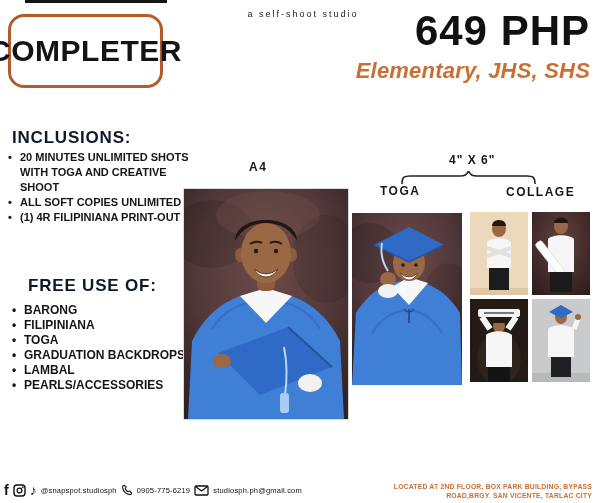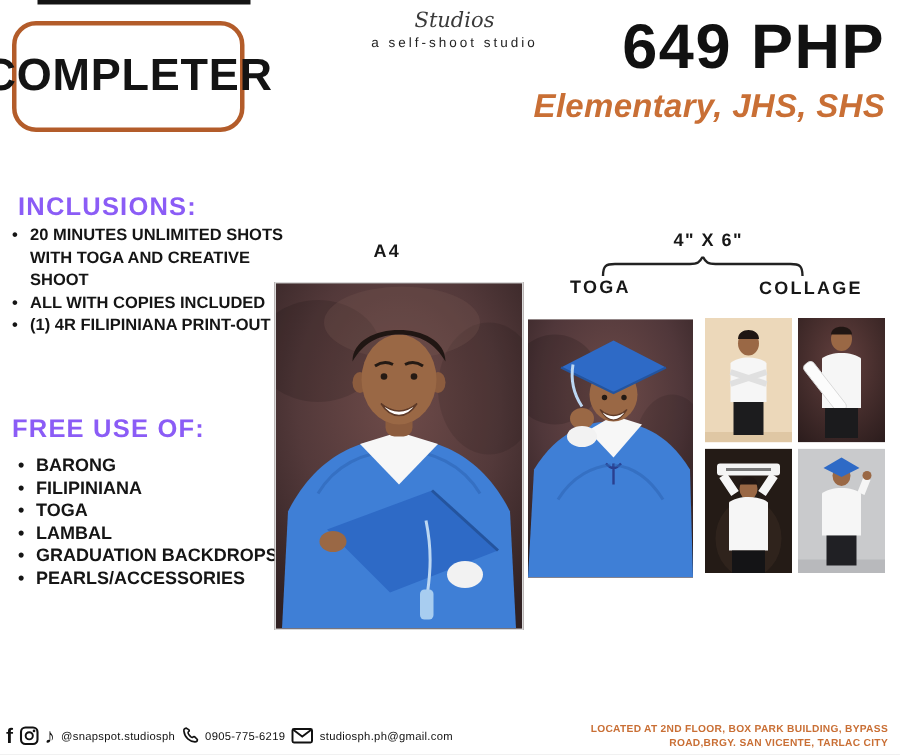--- a/index.html
+++ b/index.html
@@ -20,21 +20,21 @@
   .brand .name{font-size:17px;font-weight:800;letter-spacing:1px;color:#171717;}
   .brand .script{font-family:"DejaVu Serif",serif;font-style:italic;font-size:14px;color:#3a3a3a;margin-top:-2px;}
   .brand .tagline{font-size:9px;letter-spacing:2px;color:#222;margin-top:1px;}
 
   
   .price-block{right:10px;top:10px;text-align:right;}
   .price{font-size:42px;font-weight:900;letter-spacing:1px;color:#111;line-height:1;}
   .audience{font-size:22px;font-weight:800;font-style:italic;color:#c96f35;margin-top:6px;letter-spacing:.2px;}
 
   
-  .sec-heading{font-size:17px;font-weight:800;letter-spacing:.8px;color:#8b5cf6;}
+  .sec-heading{font-size:17px;font-weight:800;letter-spacing:.8px;color:#0f172a;}
   ul.flyer-list{list-style:none;margin:0;padding:0;font-weight:700;}
   ul.flyer-list li{position:relative;padding-left:14px;line-height:15px;}
   ul.flyer-list li::before{content:"\2022";position:absolute;left:2px;top:0;}
   .inclusions-list{width:188px;font-size:11px;}
   .freeuse-list{width:185px;font-size:12px;}
 
   
   .mini-label{font-size:12px;font-weight:800;letter-spacing:1.5px;color:#171717;}
 
   
@@ -58,43 +58,42 @@
 
 <div class="stage">
 
   <div class="abs top-strip"></div>
 
   <div class="abs badge">
     <span>COMPLETER</span>
   </div>
 
   <div class="abs brand">
-    <div class="script">Studios</div>
     <div class="tagline">a self-shoot studio</div>
   </div>
 
   <div class="abs price-block">
     <div class="price">649 PHP</div>
     <div class="audience">Elementary, JHS, SHS</div>
   </div>
 
   <div class="abs sec-heading" style="left:12px;top:128px;">INCLUSIONS:</div>
   <ul class="abs flyer-list inclusions-list" style="left:6px;top:150px;">
     <li>20 MINUTES UNLIMITED SHOTS WITH TOGA AND CREATIVE SHOOT</li>
-    <li>ALL WITH COPIES INCLUDED</li>
+    <li>ALL SOFT COPIES UNLIMITED</li>
     <li>(1) 4R FILIPINIANA PRINT-OUT</li>
   </ul>
 
-  <div class="abs sec-heading" style="left:8px;top:276px;">FREE USE OF:</div>
+  <div class="abs sec-heading" style="left:28px;top:276px;">FREE USE OF:</div>
   <ul class="abs flyer-list freeuse-list" style="left:10px;top:303px;">
     <li>BARONG</li>
     <li>FILIPINIANA</li>
     <li>TOGA</li>
+    <li>GRADUATION BACKDROPS</li>
     <li>LAMBAL</li>
-    <li>GRADUATION BACKDROPS</li>
     <li>PEARLS/ACCESSORIES</li>
   </ul>
 
   <div class="abs mini-label" style="left:249px;top:160px;">A4</div>
   <div class="abs photo a4-photo">
     <svg width="164" height="230" viewBox="0 0 164 230">
       <defs>
         <radialGradient id="bgA" cx="50%" cy="35%" r="75%">
           <stop offset="0%" stop-color="#6e4b49"></stop>
             <stop offset="55%" stop-color="#53393a"></stop>

